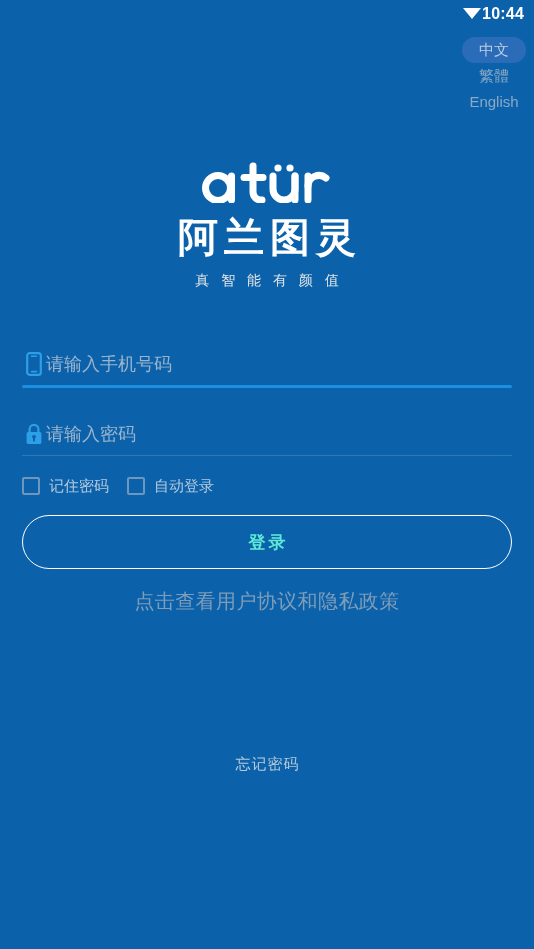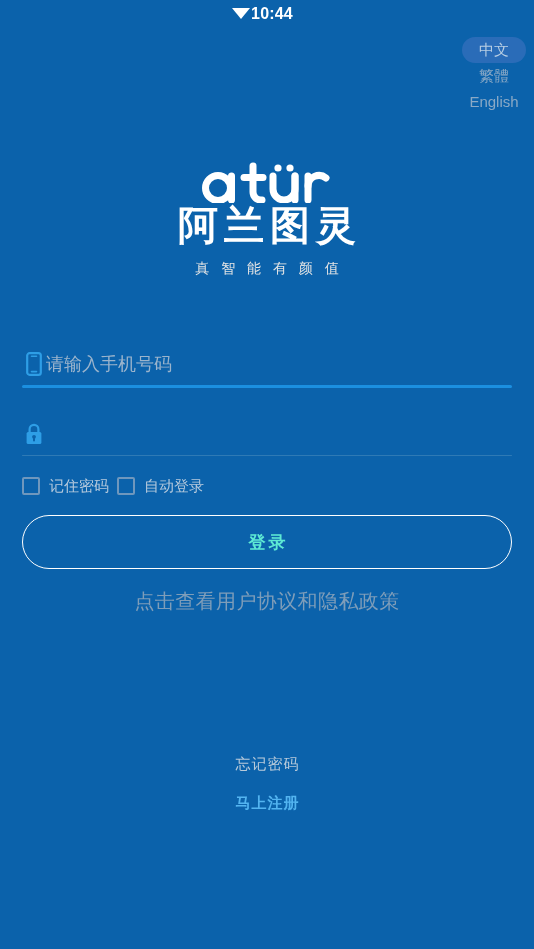--- a/index.html
+++ b/index.html
@@ -15,21 +15,21 @@
     font-family: "Liberation Sans", "DejaVu Sans", sans-serif;
     color: #ffffff;
     position: relative;
   }
 
   
   .status-bar {
     height: 28px;
     display: flex;
     align-items: center;
-    justify-content: center;
+    justify-content: flex-end;
     padding-right: 10px;
     gap: 0;
   }
   .wifi-icon { display: block; }
   .status-time {
     font-size: 16px;
     font-weight: bold;
     color: #ffffff;
     letter-spacing: 0.2px;
   }
@@ -68,20 +68,21 @@
     right: 0;
     text-align: center;
   }
   .wordmark {
     height: 42px;
     display: flex;
     justify-content: center;
     align-items: center;
   }
   .brand-cn {
+    margin-top: 12px;
     font-size: 40px;
     font-weight: bold;
     letter-spacing: 6px;
     color: #ffffff;
     line-height: 46px;
     text-indent: 6px;
   }
   .tagline {
     margin-top: 12px;
     font-size: 14px;
@@ -124,20 +125,21 @@
   .underline { height: 3px; background: #1b8fe0; border-radius: 2px; }
   .underline.dim { height: 1px; background: #2f7ab5; }
 
   .field-gap { height: 25px; }
 
   
   .checkbox-row {
     display: flex;
     align-items: center;
     margin-top: 21px;
+    gap: 10px;
   }
   .check-item {
     display: flex;
     align-items: center;
     gap: 9px;
     margin-right: 8px;
   }
   .checkbox {
     width: 18px;
     height: 18px;
@@ -267,20 +269,21 @@
 
   <div class="field">
     <span class="field-icon">
       <svg width="20" height="24" viewBox="0 0 20 24">
         <path d="M5.6 10 L5.6 7.2 a4.4 4.4 0 0 1 8.8 0 L14.4 10" fill="none" stroke="#2e9ee6" stroke-width="2.2"></path>
         <rect x="2.6" y="10" width="14.8" height="12" rx="1.6" fill="#2e9ee6"></rect>
         <circle cx="10" cy="14.8" r="1.9" fill="#0b62ab"></circle>
         <rect x="9" y="15.4" width="2" height="4" rx="1" fill="#0b62ab"></rect>
       </svg>
     </span>
+    <input class="field-input" type="password" placeholder="请输入密码" style="">
   </div>
   <div class="underline dim"></div>
 
   <div class="checkbox-row">
     <div class="check-item">
       <span class="checkbox"></span>
       <span class="check-label">记住密码</span>
     </div>
     <div class="check-item">
       <span class="checkbox"></span>
@@ -288,14 +291,13 @@
     </div>
   </div>
 
   <button class="login-button">登录</button>
 
   <div class="agreement">点击查看用户协议和隐私政策</div>
 </div>
 
 <div class="bottom-links">
   <div class="forgot-link">忘记密码</div>
-  <div class="register-link">马上注册</div>
 </div>
 
 </body></html>

